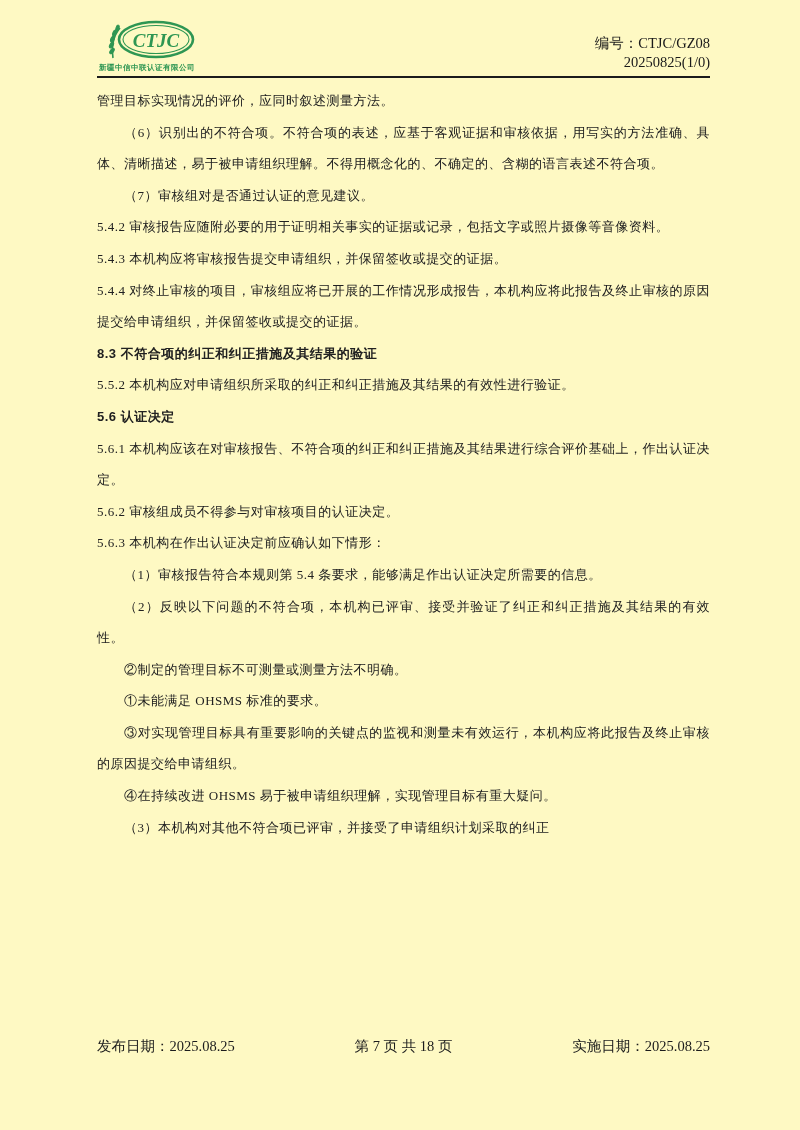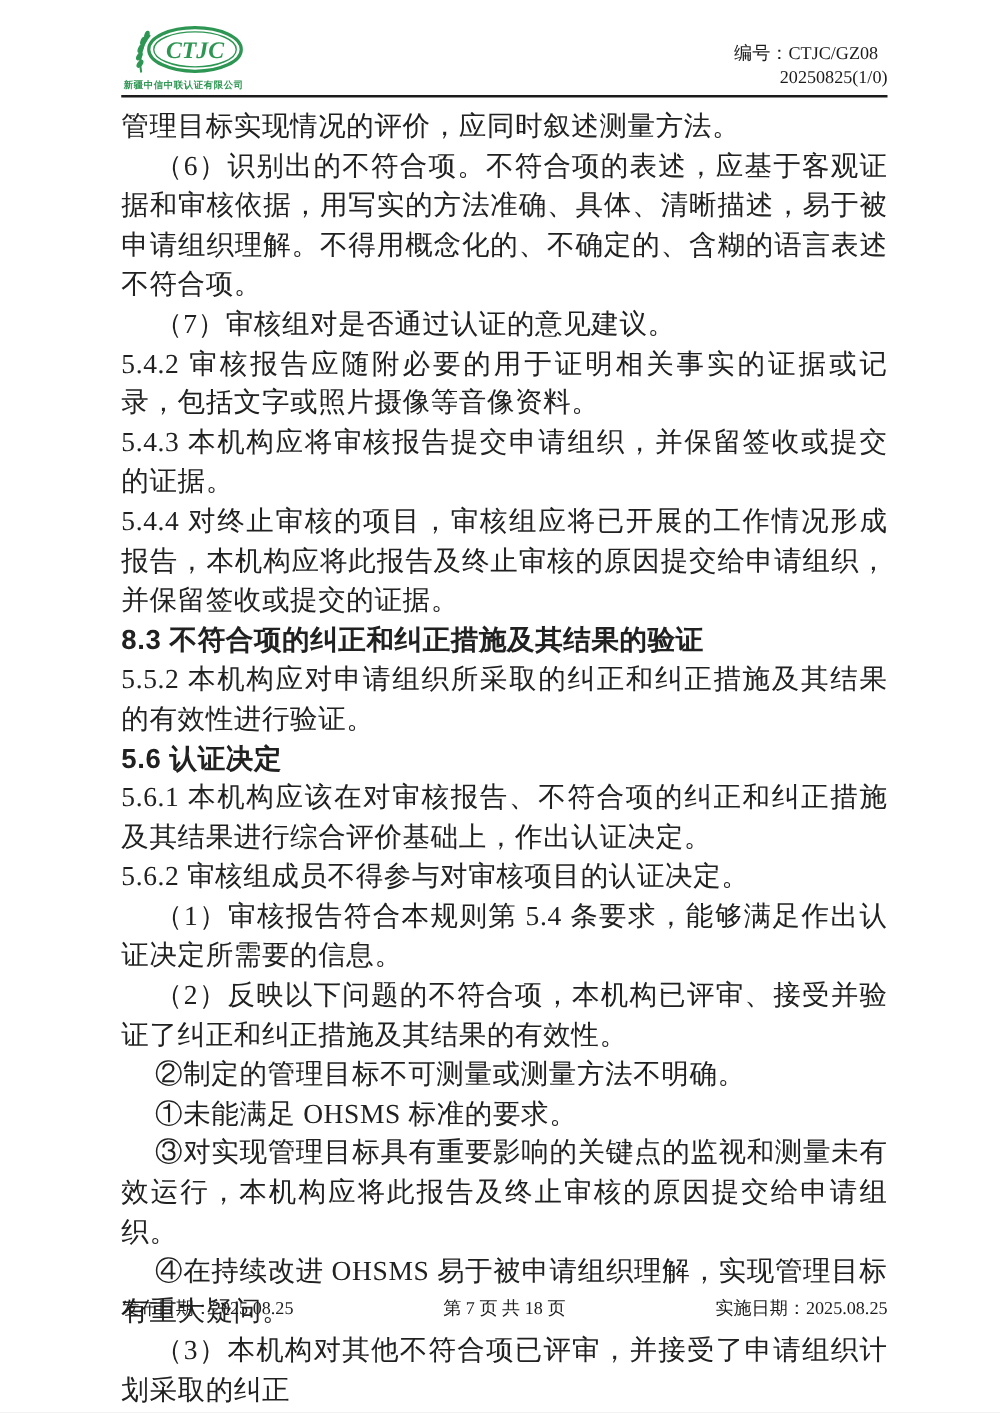--- a/index.html
+++ b/index.html
@@ -1,19 +1,19 @@
 <!DOCTYPE html>
 <html lang="zh"><head>
 <meta charset="utf-8">
 <style>
   html,body{margin:0;padding:0;background:#e8e8e8;}
   .page{
     position:relative;
     width:800px;height:1130px;
-    background:#ffffff;
+    background:#fef9c3;
     overflow:hidden;
     font-family:"Liberation Serif","DejaVu Serif",serif;
     color:#212121;
     margin:0 auto;
   }
   
   .header{
     position:absolute;left:97px;top:0;width:613px;height:76px;
     border-bottom:2.5px solid #1b1b1b;
   }
@@ -21,30 +21,30 @@
   .logo svg{display:block;}
   .logo .company{
     display:block;margin-top:1px;
     font-size:7.5px;font-weight:bold;letter-spacing:.5px;
     color:#2e9653;white-space:nowrap;
     font-family:"Liberation Sans","DejaVu Sans",sans-serif;
   }
   .docno{
     position:absolute;right:0;top:34px;
     font-size:14.5px;line-height:19px;color:#1a1a1a;
-    text-align:center;
+    text-align:right;
   }
   .docno .line2{padding-left:44px;}
   
   .body{
     position:absolute;left:97px;top:85px;width:613px;
   }
   .body p{
     margin:0;
-    font-size:22px;
+    font-size:13px;
     line-height:31.6px;
     letter-spacing:.5px;
     text-align:justify;
     color:#212121;
   }
   .p-indent{text-indent:27px;}
   .p-head{
     font-weight:700;
     font-family:"Liberation Sans","DejaVu Sans",sans-serif;
     letter-spacing:.2px;
@@ -97,20 +97,21 @@
     <p class="p-indent">（6）识别出的不符合项。不符合项的表述，应基于客观证据和审核依据，用写实的方法准确、具体、清晰描述，易于被申请组织理解。不得用概念化的、不确定的、含糊的语言表述不符合项。</p>
     <p class="p-indent">（7）审核组对是否通过认证的意见建议。</p>
     <p>5.4.2 审核报告应随附必要的用于证明相关事实的证据或记录，包括文字或照片摄像等音像资料。</p>
     <p>5.4.3 本机构应将审核报告提交申请组织，并保留签收或提交的证据。</p>
     <p>5.4.4 对终止审核的项目，审核组应将已开展的工作情况形成报告，本机构应将此报告及终止审核的原因提交给申请组织，并保留签收或提交的证据。</p>
     <p class="p-head">8.3 不符合项的纠正和纠正措施及其结果的验证</p>
     <p>5.5.2 本机构应对申请组织所采取的纠正和纠正措施及其结果的有效性进行验证。</p>
     <p class="p-head">5.6 认证决定</p>
     <p>5.6.1 本机构应该在对审核报告、不符合项的纠正和纠正措施及其结果进行综合评价基础上，作出认证决定。</p>
     <p>5.6.2 审核组成员不得参与对审核项目的认证决定。</p>
+    <p>5.6.3 本机构在作出认证决定前应确认如下情形：</p>
     <p class="p-indent">（1）审核报告符合本规则第 5.4 条要求，能够满足作出认证决定所需要的信息。</p>
     <p class="p-indent">（2）反映以下问题的不符合项，本机构已评审、接受并验证了纠正和纠正措施及其结果的有效性。</p>
     <p class="p-indent">②制定的管理目标不可测量或测量方法不明确。</p>
     <p class="p-indent">①未能满足 OHSMS 标准的要求。</p>
     <p class="p-indent">③对实现管理目标具有重要影响的关键点的监视和测量未有效运行，本机构应将此报告及终止审核的原因提交给申请组织。</p>
     <p class="p-indent">④在持续改进 OHSMS 易于被申请组织理解，实现管理目标有重大疑问。</p>
     <p class="p-indent">（3）本机构对其他不符合项已评审，并接受了申请组织计划采取的纠正</p>
   </div>
 
   <div class="footer">

